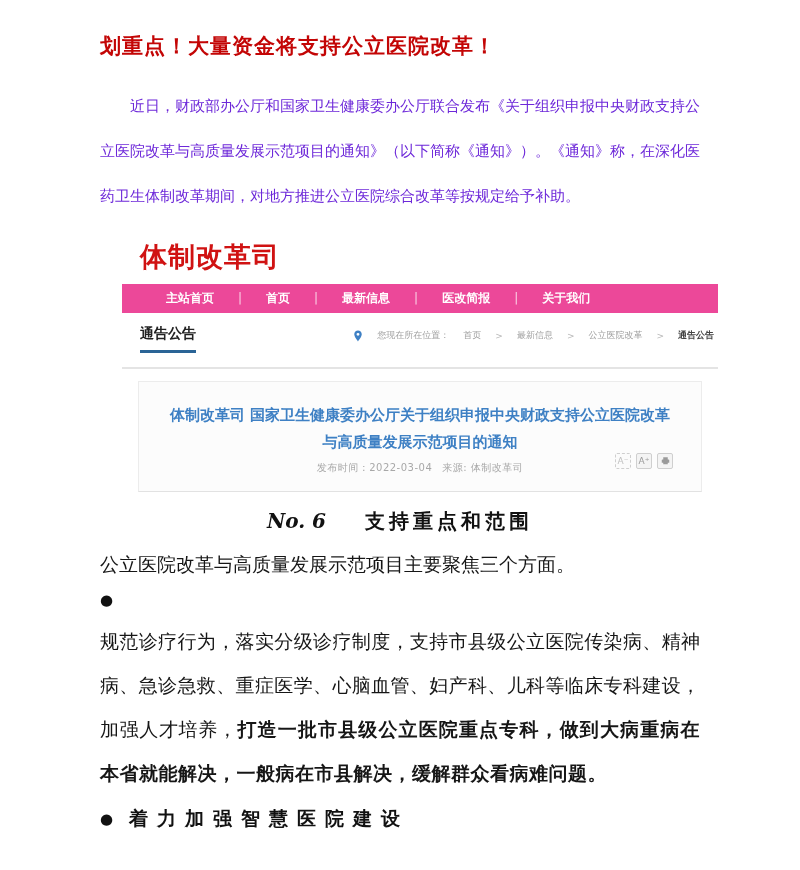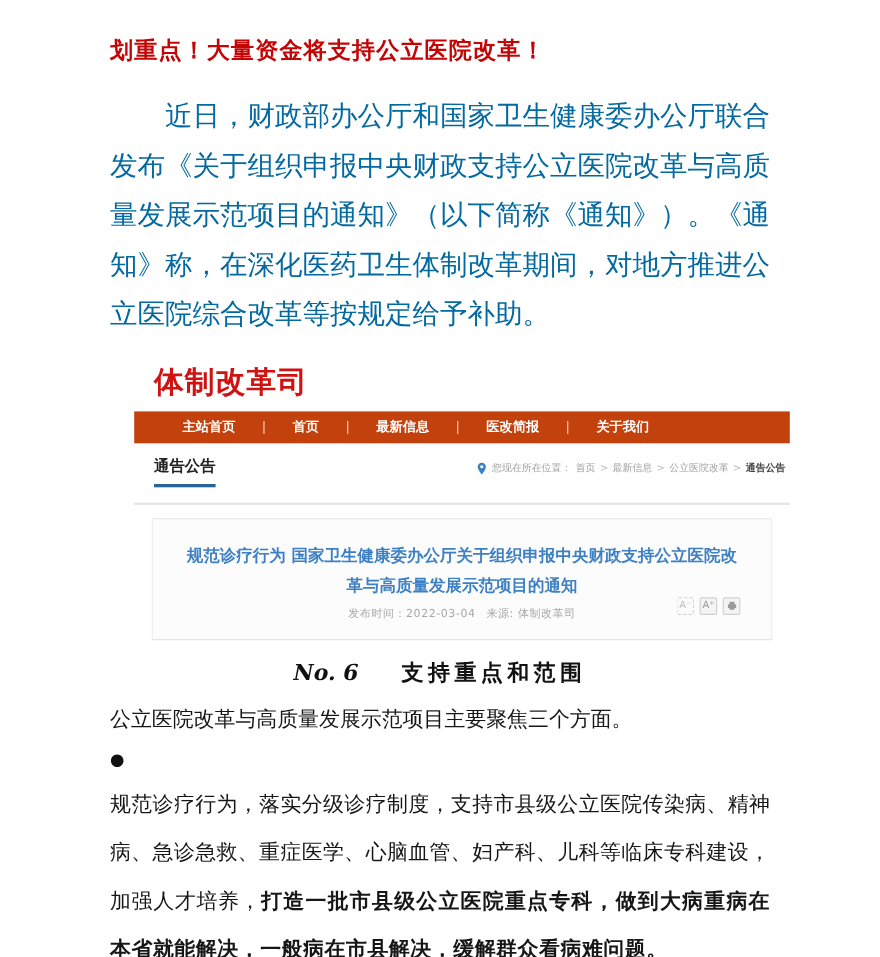--- a/index.html
+++ b/index.html
@@ -13,48 +13,48 @@
 
   
   .main-title {
     margin: 0; text-align: left;
     font-family: "DejaVu Serif", "Liberation Serif", serif;
     font-size: 21px; font-weight: bold; color: #c30505; letter-spacing: 1px;
   }
   .intro {
     margin: 24px 0 0; text-indent: 2em; text-align: justify;
     font-family: Liberation Serif, serif;
-    font-size: 25px; line-height: 45px; color: #0369a1;
+    font-size: 15px; line-height: 45px; color: #6d28d9;
   }
 
   
   .embed { width: 596px; margin: 14px 0 0 22px; background: #ffffff; }
   .site-logo {
     padding: 6px 0 9px 18px;
     font-size: 27px; font-weight: bold; color: #d01212; letter-spacing: 1px;
   }
   .navbar {
-    height: 29px; line-height: 29px; background: #c2410c;
+    height: 29px; line-height: 29px; background: #ec4899;
     color: #ffffff; font-size: 12px; font-weight: bold;
     display: flex; align-items: center; padding-left: 26px;
   }
   .nav-item { padding: 0 18px; cursor: default; white-space: nowrap; }
   .nav-sep { color: rgba(255,255,255,0.75); font-weight: normal; padding: 0 6px; }
 
   .section-header {
     display: flex; justify-content: space-between; align-items: flex-end;
     padding: 12px 4px 16px 18px; border-bottom: 2px solid #e4e4e4;
   }
   .section-title {
     display: inline-block; font-size: 14px; font-weight: bold; color: #222;
     border-bottom: 3px solid #2a6496; padding-bottom: 7px; margin-bottom: -2px;
   }
   .breadcrumb {
     font-size: 9px; color: #a0a0a0; padding-bottom: 9px;
-    display: flex; align-items: center; gap: 4px; white-space: nowrap;
+    display: flex; align-items: center; gap: 14px; white-space: nowrap;
   }
   .bc-sep { color: #b8b8b8; font-size: 9px; }
   .bc-current { color: #444; font-weight: bold; }
   .pin-icon { width: 10px; height: 12px; flex: 0 0 auto; }
 
   .card {
     margin: 12px 16px 0; background: #fcfcfc;
     border: 1px solid #ececec; border-bottom: 1px solid #e2e2e2;
     padding: 20px 28px 0;
   }
@@ -138,21 +138,21 @@
         <span class="bc-sep">&gt;</span>
         <span>最新信息</span>
         <span class="bc-sep">&gt;</span>
         <span>公立医院改革</span>
         <span class="bc-sep">&gt;</span>
         <span class="bc-current">通告公告</span>
       </span>
     </div>
 
     <div class="card">
-      <div class="card-title">规范诊疗行为 国家卫生健康委办公厅关于组织申报中央财政支持公立医院改革与高质量发展示范项目的通知</div>
+      <div class="card-title">体制改革司 国家卫生健康委办公厅关于组织申报中央财政支持公立医院改革与高质量发展示范项目的通知</div>
       <div class="meta-row">
         <span class="meta">
           <span>发布时间：</span><span>2022-03-04</span><span class="sp"></span><span>来源:</span>
           <span>体制改革司</span>
         </span>
         <span class="tools">
           <span class="tool-btn dashed">A⁻</span>
           <span class="tool-btn">A⁺</span>
           <span class="tool-btn"><svg viewBox="0 0 24 24">
                 <path d="M6 9V3h12v6h2a2 2 0 0 1 2 2v7h-4v4H6v-4H2v-7a2 2 0 0 1 2-2h2zm2 9h8v4H8v-4zM8 5h8v3H8V5z"></path>

